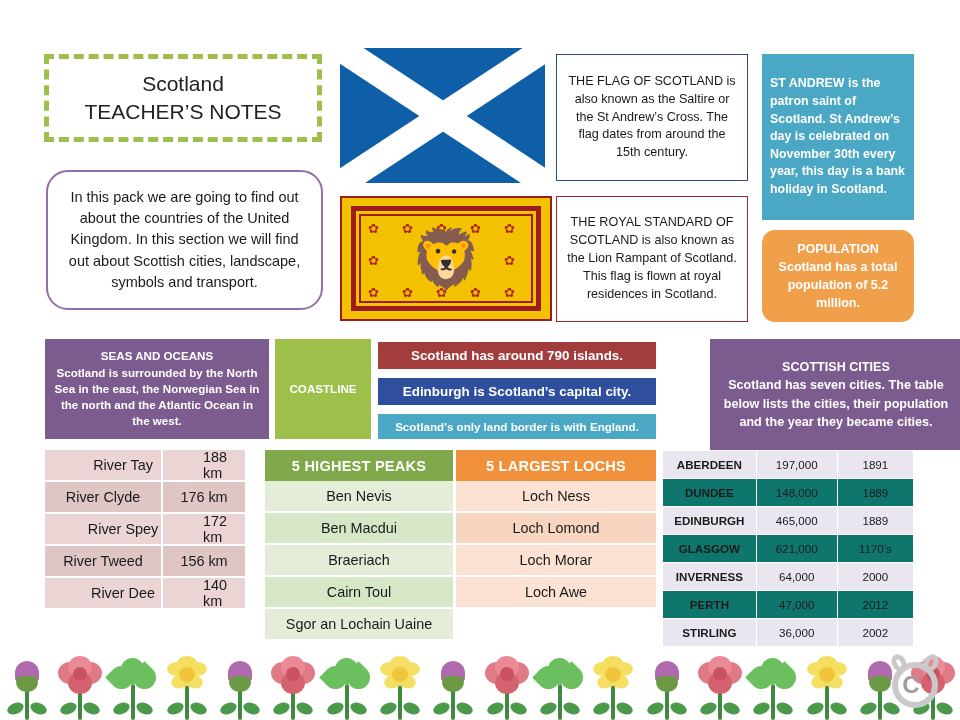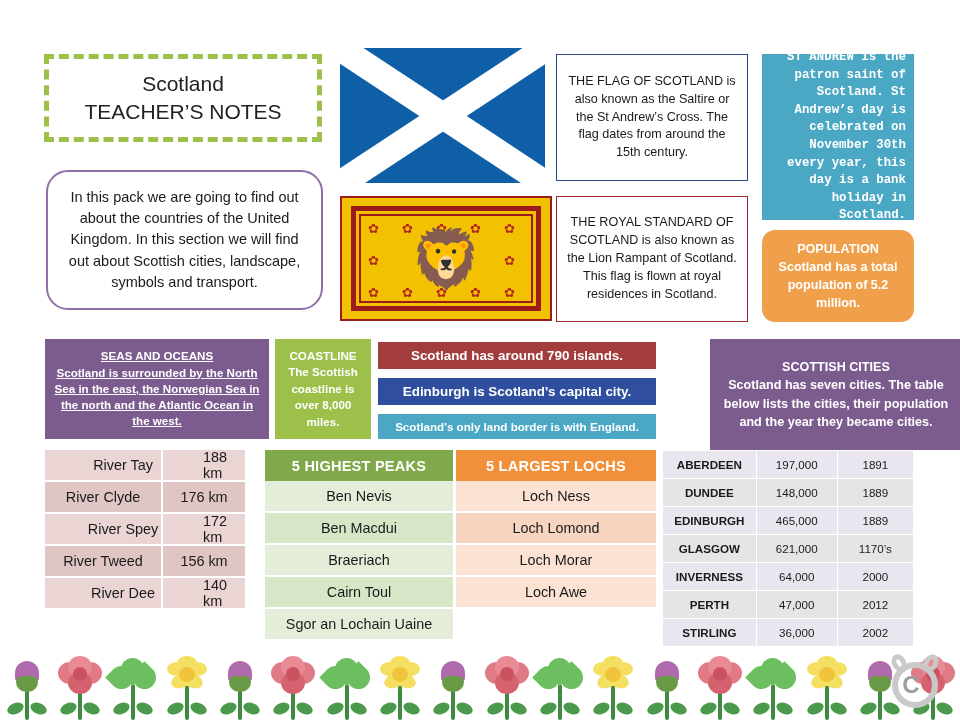--- a/index.html
+++ b/index.html
@@ -117,23 +117,22 @@
     box-sizing: border-box;
     display: flex;
     align-items: center;
     justify-content: center;
     padding: 4px 8px;
   }
   .st-andrew .t {
     font-size: 12.4px;
     color: #ffffff;
     font-weight: bold;
-    text-align: right;
+    text-align: left;
     line-height: 1.42;
-    font-family: Liberation Mono, monospace;
   }
 
   
   .royal {
     position: absolute;
     left: 340px;
     top: 196px;
     width: 212px;
     height: 125px;
     background: #f2c200;
@@ -224,21 +223,20 @@
     align-items: center;
     justify-content: center;
     padding: 3px 8px;
   }
   .seas .t {
     font-size: 11.6px;
     color: #fff;
     font-weight: bold;
     text-align: center;
     line-height: 1.4;
-    text-decoration: underline;
   }
   .coastline {
     position: absolute;
     left: 275px;
     top: 339px;
     width: 96px;
     height: 100px;
     background: #9cc04a;
     box-sizing: border-box;
     display: flex;
@@ -357,21 +355,21 @@
     font-size: 11.6px;
     color: #1a1a1a;
     text-align: center;
     border: 1.5px solid #ffffff;
     padding: 0 2px;
   }
   #cities-table td.name { font-weight: bold; width: 92px; }
   #cities-table td.pop { width: 82px; }
   #cities-table td.year { width: 78px; }
   #cities-table tr.odd td { background: #e9e6ef; }
-  #cities-table tr.even td { background: #e5e5e5; text-align: center; }
+  #cities-table tr.even td { background: #0f766e; text-align: center; }
 
   
   .border-strip {
     position: absolute;
     left: 0;
     top: 648px;
     width: 960px;
     height: 72px;
     overflow: hidden;
   }
@@ -568,21 +566,20 @@
   <div class="seas">
     <div class="t">
       <span>SEAS AND OCEANS</span><br>
       <span>Scotland is surrounded by the North Sea in the east, the Norwegian Sea in the north and the Atlantic Ocean in the west.</span>
     </div>
   </div>
 
   <div class="coastline">
     <div class="t">
       <span>COASTLINE</span><br>
-      <span>The Scottish coastline is over 8,000 miles.</span>
     </div>
   </div>
 
   <div class="fact-strip fact-1">
     <span>Scotland has around 790 islands.</span>
   </div>
   <div class="fact-strip fact-2">
     <span>Edinburgh is Scotland’s capital city.</span>
   </div>
   <div class="fact-strip fact-3">

